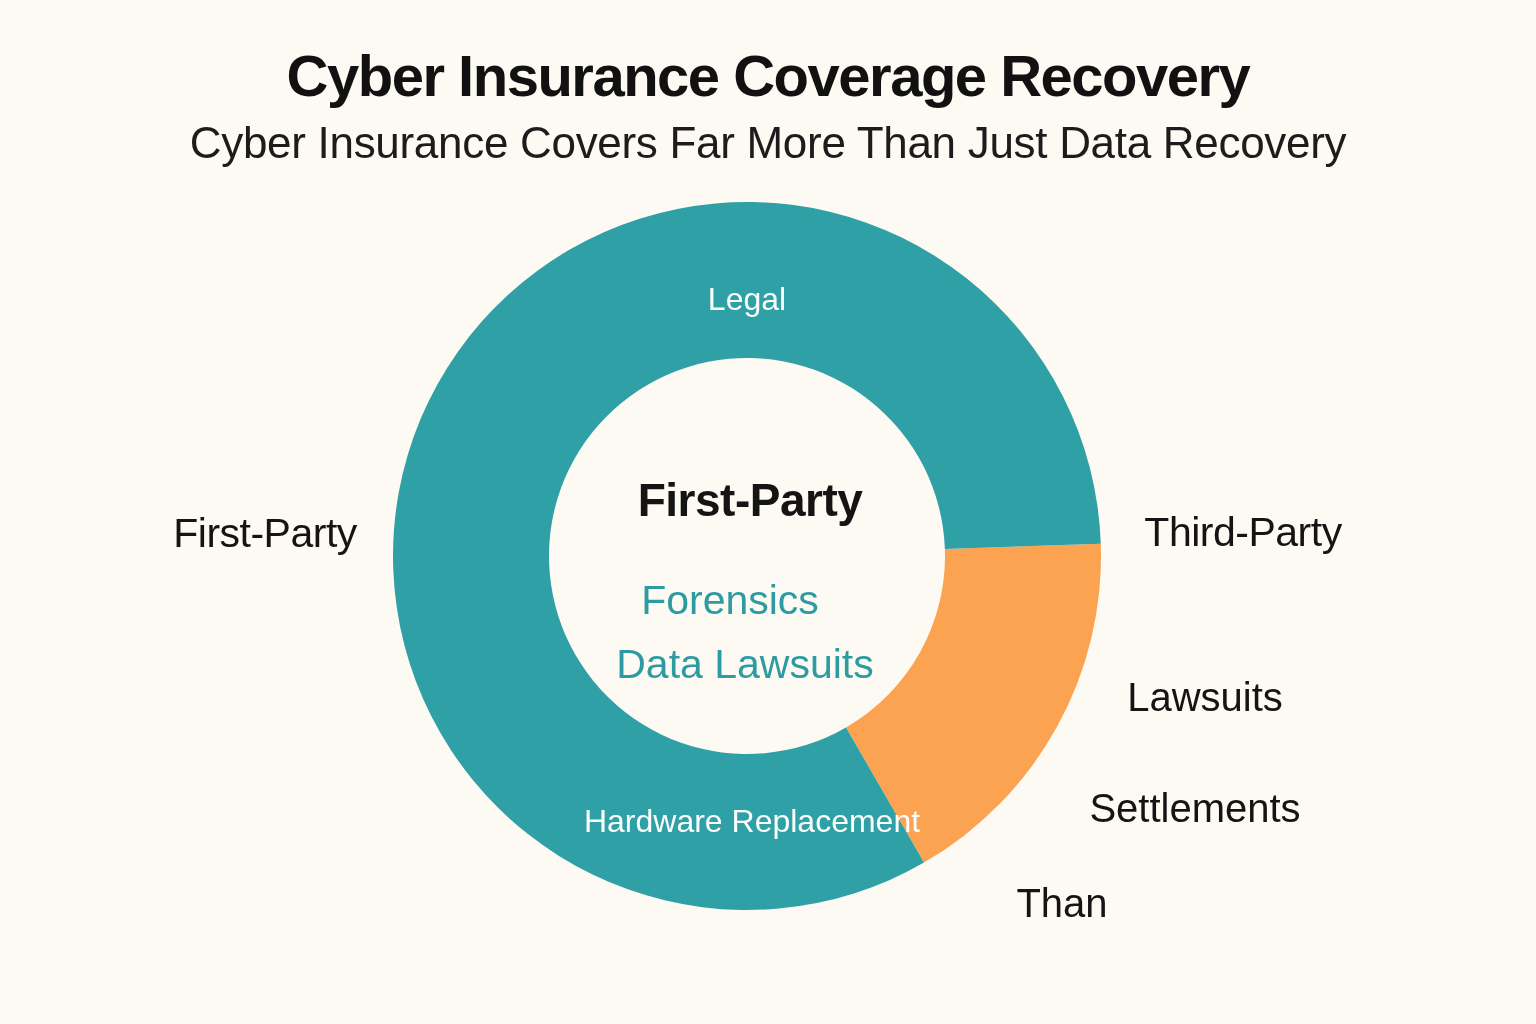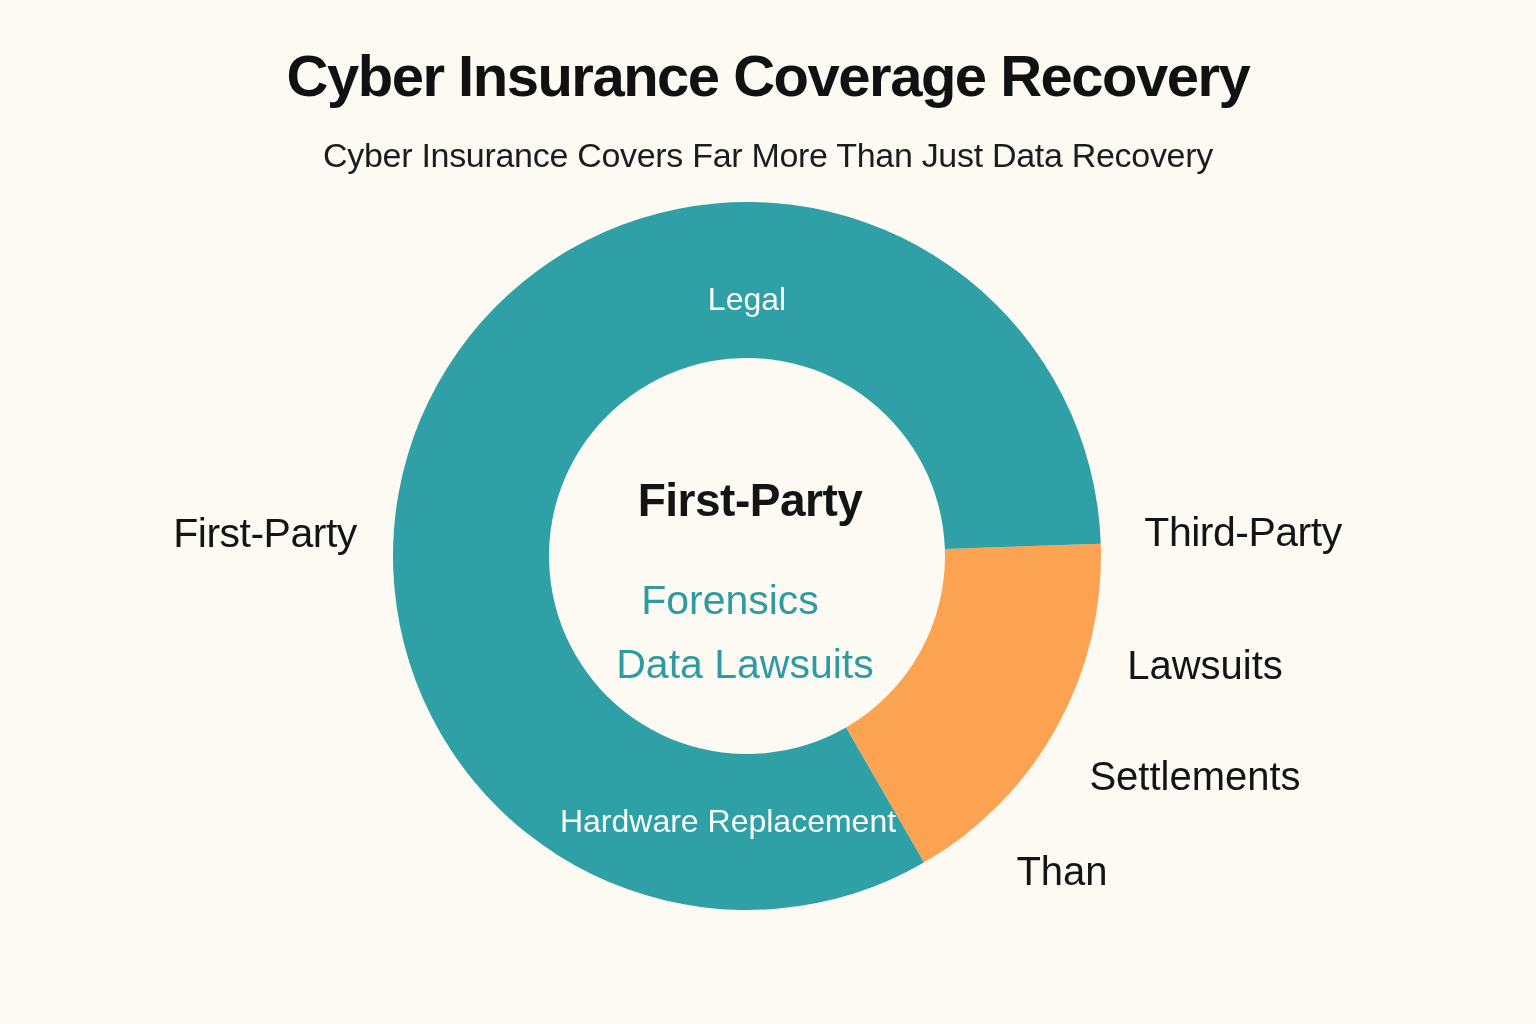--- a/index.html
+++ b/index.html
@@ -10,48 +10,48 @@
     font-family: "Liberation Sans", sans-serif;
     color: #161616;
   }
   .header { position: absolute; left: 18px; top: 0; width: 1500px; text-align: center; }
   .title {
     margin-top: 46px;
     font-size: 58px; font-weight: 700; letter-spacing: -1.5px; color: #111111;
     line-height: 1.05;
   }
   .subtitle {
-    margin-top: 30px;
-    font-size: 34px; font-weight: 500; letter-spacing: -0.3px; color: #1c1c1c;
+    margin-top: 12px;
+    font-size: 44px; font-weight: 500; letter-spacing: -0.3px; color: #1c1c1c;
     line-height: 1.1;
   }
   svg.donut { position: absolute; left: 0; top: 0; }
   .lbl { position: absolute; transform: translate(-50%, -50%); white-space: nowrap; line-height: 1; }
   .ring { color: #FAFDFC; font-size: 32px; font-weight: 500; }
   .ring.two-line { white-space: normal; width: 340px; text-align: center; line-height: 1.22; }
   .center-title { font-size: 46px; font-weight: 700; color: #141414; letter-spacing: -0.5px; }
   .center-item { font-size: 41px; font-weight: 500; color: #2D9BA1; }
   .cat { font-size: 41px; font-weight: 500; color: #141414; letter-spacing: -0.5px; }
-  .item { font-size: 40px; font-weight: 500; color: #141414; }
+  .item { font-size: 40px; font-weight: 500; color: #141414; margin-top: 32px; }
 </style>
 </head>
 <body>
 
 <div class="header">
   <div class="title">Cyber Insurance Coverage Recovery</div>
   <div class="subtitle">Cyber Insurance Covers Far More Than Just Data Recovery</div>
 </div>
 
 <svg class="donut" id="donut-svg" width="1536" height="1024" viewBox="0 0 1536 1024">
     <path d="M 1100.78 543.65 A 354 354 0 0 1 924.00 862.57 L 846.00 727.47 A 198 198 0 0 0 944.88 549.09 Z" fill="#FCA352"></path>
     <path d="M 924.00 862.57 A 354 354 0 1 1 1100.78 543.65 L 944.88 549.09 A 198 198 0 1 0 846.00 727.47 Z" fill="#2FA0A6"></path>
   </svg>
 
 <div class="lbl ring" style="left:747px; top:299px;">Legal</div>
-<div class="lbl ring two-line" style="left:728px; top:822px;">Hardware Replacement</div>
+<div class="lbl ring two-line" style="left:752px; top:822px;">Hardware Replacement</div>
 
 <div class="lbl center-title" style="left:750px; top:500px;">First-Party</div>
 <div class="lbl center-item" style="left:730px; top:600px;text-align:center;">Forensics</div>
 <div class="lbl center-item" style="left:745px; top:664px;">Data Lawsuits</div>
 
 <div class="lbl cat" style="left:265px; top:533px;">First-Party</div>
 <div class="lbl cat" style="left:1243px; top:532px;">Third-Party</div>
 
 <div class="lbl item" style="left:1205px; top:665px;">Lawsuits</div>
 <div class="lbl item" style="left:1195px; top:776px;">Settlements</div>

